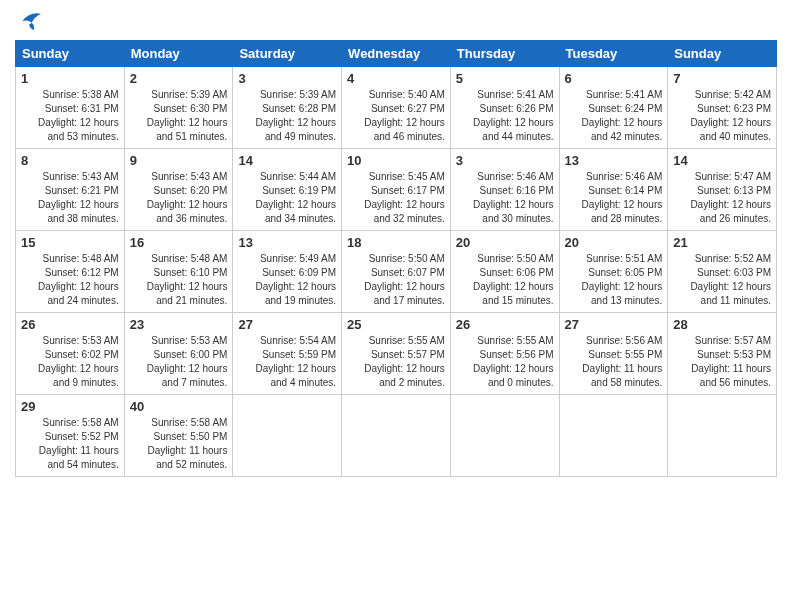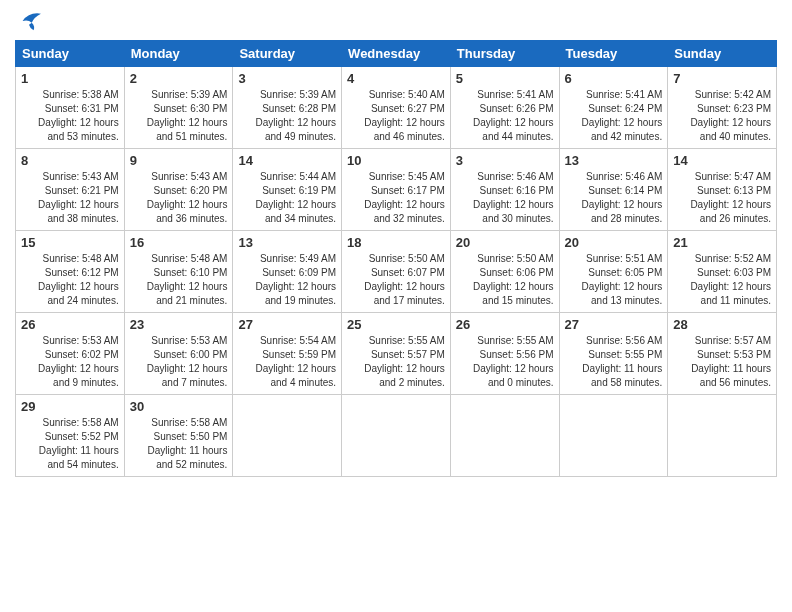--- a/index.html
+++ b/index.html
@@ -244,21 +244,21 @@
             <span class="day-number">28</span>
             <div class="day-info">Sunrise: 5:57 AM<br>Sunset: 5:53 PM<br>Daylight: 11 hours<br>and 56 minutes.</div>
           </td>
         </tr>
         <tr class="week-row">
           <td>
             <span class="day-number">29</span>
             <div class="day-info">Sunrise: 5:58 AM<br>Sunset: 5:52 PM<br>Daylight: 11 hours<br>and 54 minutes.</div>
           </td>
           <td>
-            <span class="day-number">30</span>
+            <span class="day-number">40</span>
             <div class="day-info">Sunrise: 5:58 AM<br>Sunset: 5:50 PM<br>Daylight: 11 hours<br>and 52 minutes.</div>
           </td>
           <td class="empty-cell"></td>
           <td class="empty-cell"></td>
           <td class="empty-cell"></td>
           <td class="empty-cell"></td>
           <td class="empty-cell"></td>
         </tr>
       </tbody>
   </table>

